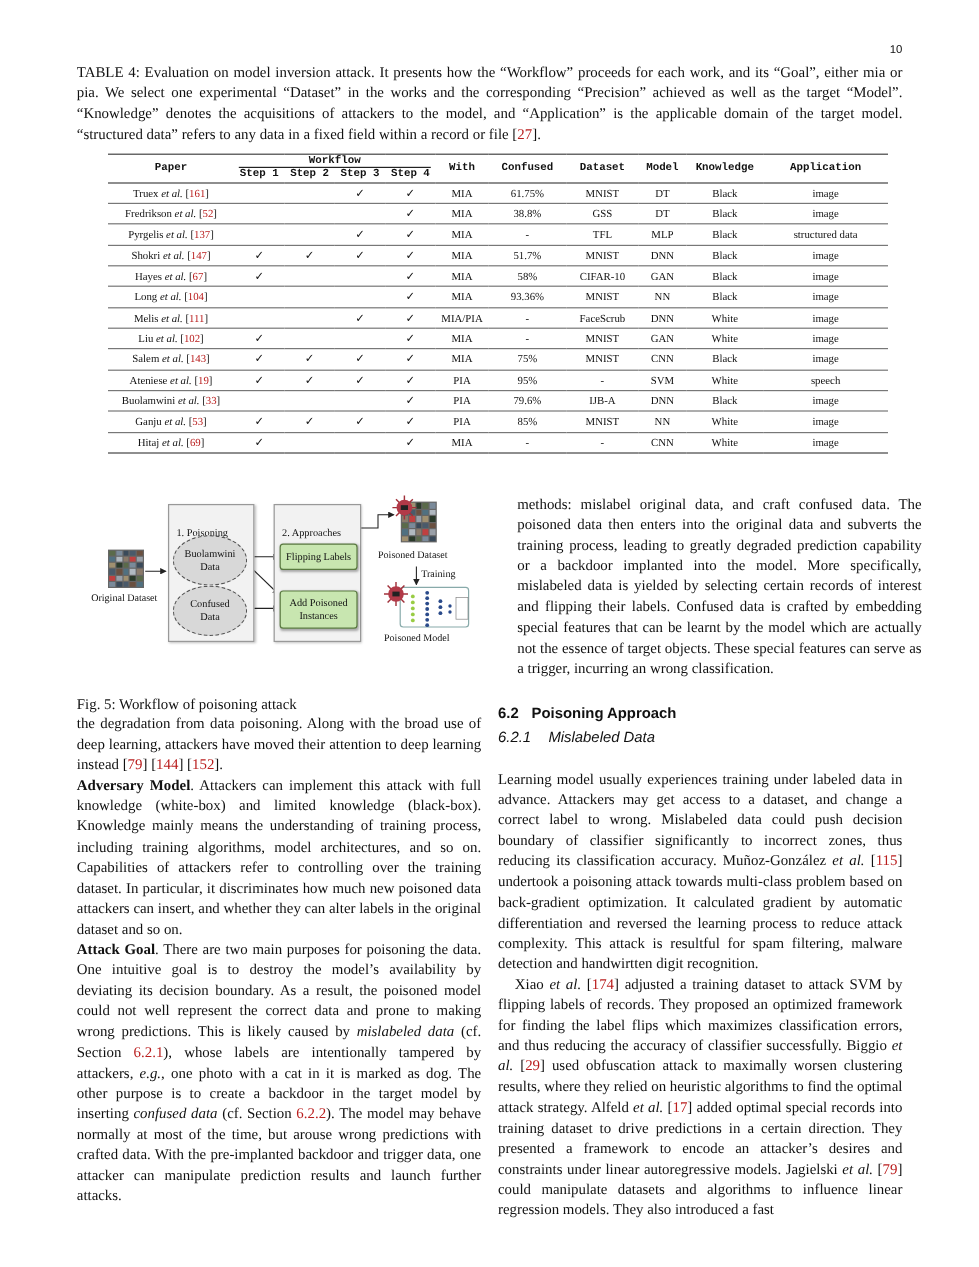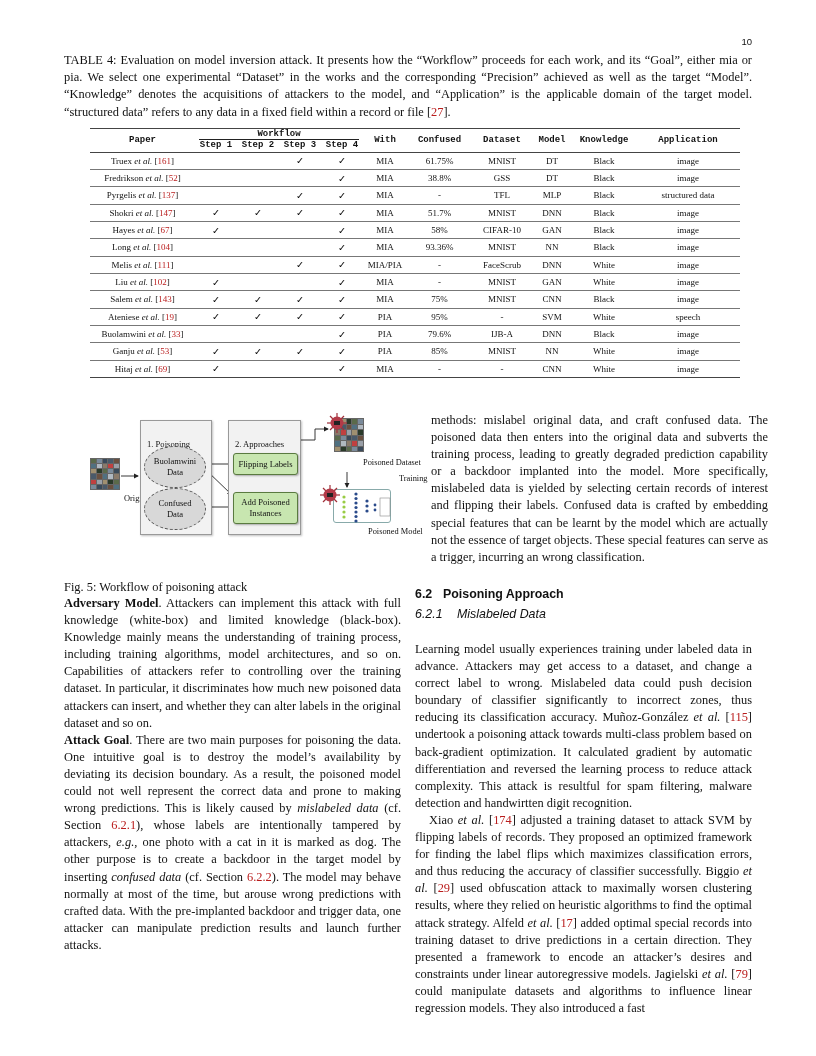--- a/index.html
+++ b/index.html
@@ -54,21 +54,21 @@
     background: #d8d8d8; border: 1px dashed #555;
     display: flex; align-items: center; justify-content: center;
     text-align: center; line-height: 11px; font-size: 8.6px;
   }
   .green-box {
     position: absolute; background: #c8e6b0; border: 1px solid #5a7a40;
     border-radius: 3px; box-shadow: 1px 1px 2px rgba(0,0,0,0.3);
     display: flex; align-items: center; justify-content: center;
     text-align: center; line-height: 11px; font-size: 8.6px;
   }
-  .fig-label { position: absolute; font-size: 8.4px; white-space: nowrap; margin-left: 48px; }
+  .fig-label { position: absolute; font-size: 8.4px; white-space: nowrap; }
   .mosaic {
     position: absolute; display: grid; grid-template-columns: repeat(5, 1fr);
     gap: 1px; background: #666; padding: 1px;
   }
   .mosaic span { display: block; }
   .fig-caption {
     position: absolute; left: 64px; top: 580px; width: 344px; text-align: left;
     font-size: 12.4px;
   }
   
@@ -469,20 +469,21 @@
     </g>
     <circle cx="11" cy="11" r="6.5" fill="#b23a48"></circle>
     <rect x="8" y="9" width="6" height="4" fill="#222"></rect>
   </svg>
   <div class="fig-label" style="left:250px;top:115px;">Poisoned Model</div>
 </div>
 
 <div class="fig-caption">Fig. 5: Workflow of poisoning attack</div>
 
 <div class="col col-left">
+  <p><span>the degradation from data poisoning. Along with the broad use of deep learning, attackers have moved their attention to deep learning instead </span>[<span class="cite">79</span>] [<span class="cite">144</span>] [<span class="cite">152</span>]<span>.</span></p>
   <p><b>Adversary Model</b><span>. Attackers can implement this attack with full knowledge (white-box) and limited knowledge (black-box). Knowledge mainly means the understanding of training process, including training algorithms, model architectures, and so on. Capabilities of attackers refer to controlling over the training dataset. In particular, it discriminates how much new poisoned data attackers can insert, and whether they can alter labels in the original dataset and so on.</span></p>
   <p><b>Attack Goal</b><span>. There are two main purposes for poisoning the data. One intuitive goal is to destroy the model’s availability by deviating its decision boundary. As a result, the poisoned model could not well represent the correct data and prone to making wrong predictions. This is likely caused by </span><i>mislabeled data</i><span> (cf. Section </span><span class="cite">6.2.1</span><span>), whose labels are intentionally tampered by attackers, </span><i>e.g.</i><span>, one photo with a cat in it is marked as dog. The other purpose is to create a backdoor in the target model by inserting </span><i>confused data</i><span> (cf. Section </span><span class="cite">6.2.2</span><span>). The model may behave normally at most of the time, but arouse wrong predictions with crafted data. With the pre-implanted backdoor and trigger data, one attacker can manipulate prediction results and launch further attacks.</span></p>
 </div>
 
 <div class="col col-right-top">
   <p>methods: mislabel original data, and craft confused data. The poisoned data then enters into the original data and subverts the training process, leading to greatly degraded prediction capability or a backdoor implanted into the model. More specifically, mislabeled data is yielded by selecting certain records of interest and flipping their labels. Confused data is crafted by embedding special features that can be learnt by the model which are actually not the essence of target objects. These special features can serve as a trigger, incurring an wrong classification.</p>
 </div>
 
 <div class="sec-heading"><span class="num">6.2</span><span>Poisoning Approach</span></div>
 <div class="subsec-heading"><span class="num">6.2.1</span><span>Mislabeled Data</span></div>

